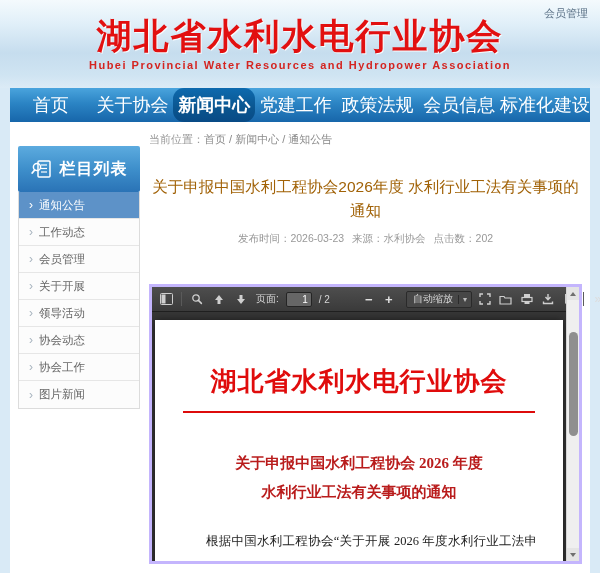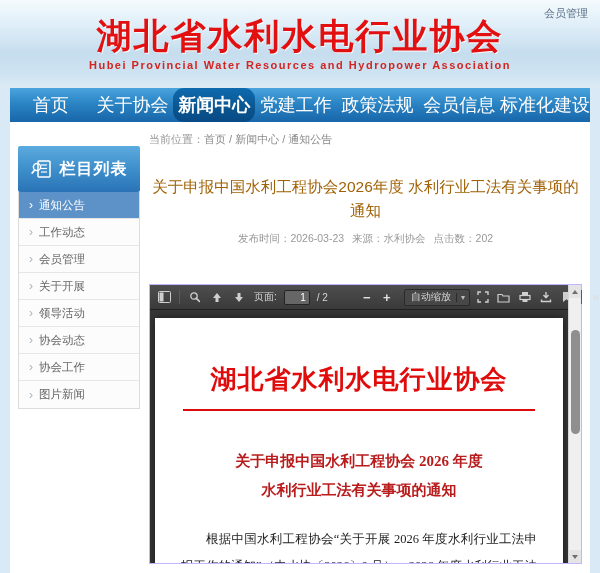--- a/index.html
+++ b/index.html
@@ -94,21 +94,21 @@
     line-height:1.55; padding:0 2px; font-weight:normal;
   }
   .article-meta {
     display:flex; justify-content:center; gap:8px;
     font-size:10.5px; color:#999; margin:9px 0 10px;
   }
 
   
   .pdf-frame {
     width:100%; height:280px; display:flex;
-    border:1px solid #c4b5fd; background:#363636;margin-top:38px;
+    border:3px solid #c4b5fd; background:#363636;margin-top:38px;
   }
   .pdf-main { flex:1; display:flex; flex-direction:column; min-width:0; }
   .pdf-toolbar {
     height:25px; flex:0 0 25px;
     background:linear-gradient(180deg,#4e4e4e,#3a3a3a);
     border-bottom:1px solid #1f1f1f;
     display:flex; align-items:center; padding:0 5px; gap:4px;
     color:#d6d6d6; font-size:10px;
   }
   .tbtn {

